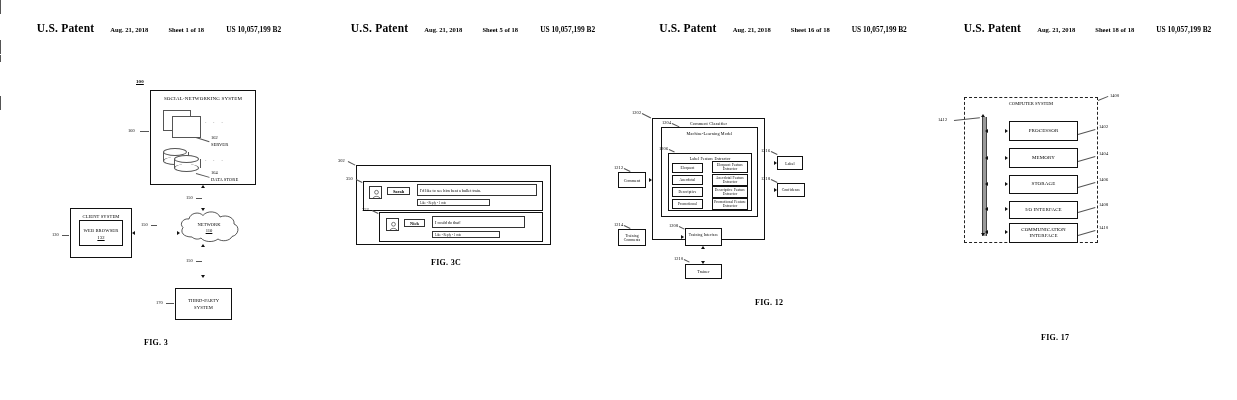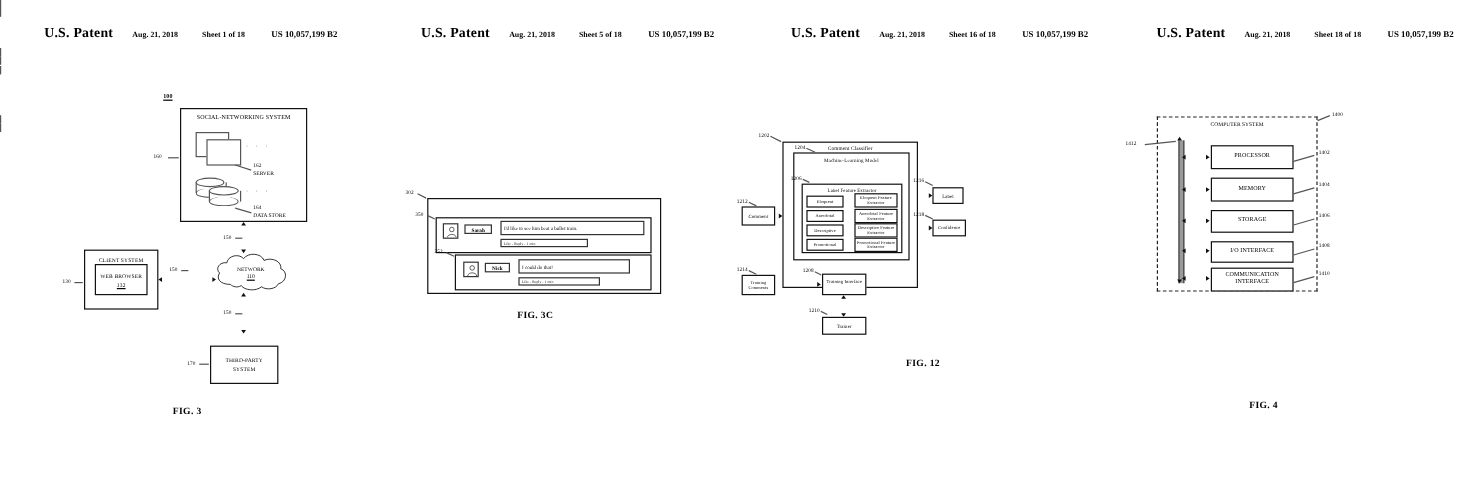--- a/index.html
+++ b/index.html
@@ -496,17 +496,17 @@
     <div class="ref" style="left:161px; top:202px;">1408</div>
 
     <div class="hl" style="left:47px; top:232px; width:24px;"></div>
     <div class="arrow-l" style="left:47px; top:229.6px;"></div>
     <div class="arrow-r" style="left:67px; top:229.6px;"></div>
     <div class="box" style="left:71px; top:223px; width:69px; height:20px; font-size:5px; padding:0 3px;">COMMUNICATION INTERFACE</div>
     <div class="lead" style="left:140px; top:235px; width:18px; transform:rotate(-16deg);"></div>
     <div class="ref" style="left:161px; top:225px;">1410</div>
 
     <div class="fig-label" style="left:103px; top:333px;">
-      <span>FIG. 4</span>
+      <span>FIG. 17</span>
     </div>
   </div>
 
 </div>
 
 </body></html>

